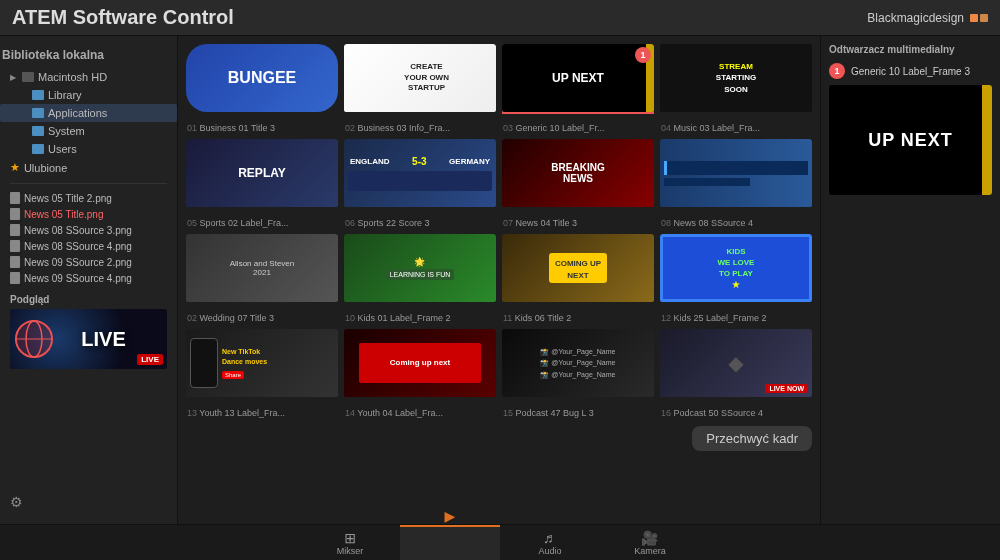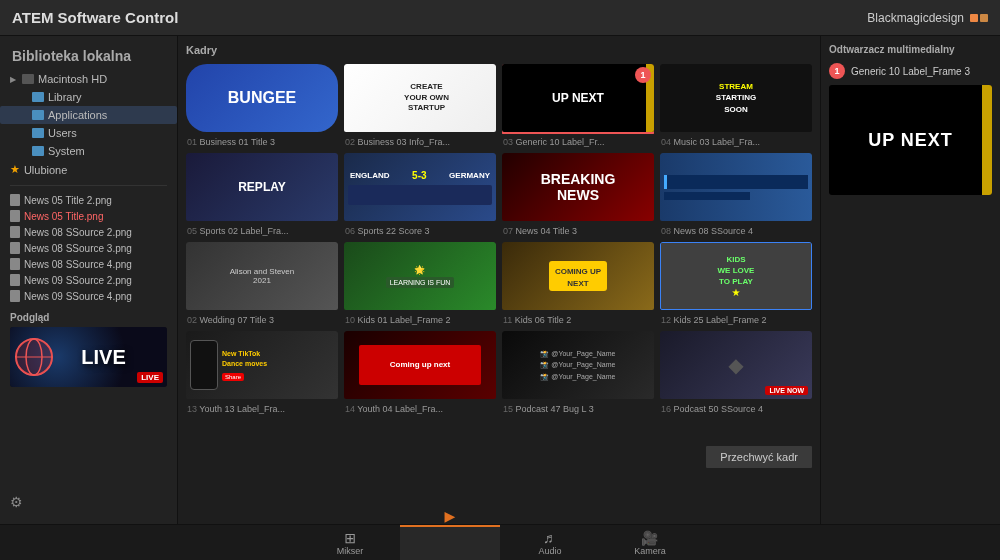--- a/index.html
+++ b/index.html
@@ -17,21 +17,21 @@
     #title-bar {
       background: #2a2a2a;
       height: 36px;
       display: flex;
       align-items: center;
       justify-content: space-between;
       padding: 0 12px;
       border-bottom: 1px solid #111;
     }
     #title-bar .app-title {
-      font-size: 15px;
+      font-size: 20px;
       color: #ddd;
       font-weight: bold;
     }
     #title-bar .logo {
       display: flex;
       align-items: center;
       gap: 6px;
     }
     #title-bar .logo-text {
       color: #ccc;
@@ -60,22 +60,22 @@
       width: 178px;
       background: #222;
       border-right: 1px solid #111;
       display: flex;
       flex-direction: column;
       padding: 8px 0;
       overflow-y: auto;
     }
     .sidebar-section-title {
       color: #aaa;
-      font-size: 14px;
-      padding: 4px 10px 6px 12px;
+      font-size: 12px;
+      padding: 4px 10px 6px 2px;
       font-weight: bold;
     }
     .sidebar-tree-item {
       display: flex;
       align-items: center;
       gap: 4px;
       padding: 3px 10px;
       cursor: pointer;
       border-radius: 2px;
     }
@@ -243,21 +243,21 @@
       height: 16px;
       border-radius: 50%;
       display: flex;
       align-items: center;
       justify-content: center;
       z-index: 5;
     }
     .card-label {
       font-size: 9px;
       color: #999;
-      margin-top: 5px;
+      margin-top: 11px;
       text-align: left;
       padding: 0 1px;
       white-space: nowrap;
       overflow: hidden;
       text-overflow: ellipsis;
     }
     .card-num {
       color: #666;
     }
 
@@ -291,37 +291,37 @@
     .thumb-replay {
       background: linear-gradient(135deg, #1a1a3a 0%, #2a3a6a 100%);
     }
     .thumb-replay .t { color: #fff; font-size: 12px; font-weight: bold; text-transform: uppercase; }
     .thumb-sports {
       background: linear-gradient(135deg, #1a2a4a 0%, #2a4a8a 100%);
     }
     .thumb-breaking {
       background: linear-gradient(135deg, #220000 0%, #880000 100%);
     }
-    .thumb-breaking .t { color: #fff; font-size: 14px; font-weight: bold; text-align: center; text-transform: uppercase; }
+    .thumb-breaking .t { color: #fff; font-size: 10px; font-weight: bold; text-align: center; text-transform: uppercase; }
     .thumb-news08 {
       background: linear-gradient(90deg, #1a3a6a 0%, #2a5a9a 100%);
     }
     .thumb-wedding {
       background: linear-gradient(135deg, #333 0%, #555 100%);
     }
     .thumb-wedding .t { color: #ccc; font-size: 8px; text-align: center; }
     .thumb-kids01 {
       background: linear-gradient(135deg, #1a4a1a 0%, #2a8a2a 100%);
     }
     .thumb-kids06 {
       background: linear-gradient(135deg, #3a2a0a 0%, #8a6a1a 100%);
     }
     .thumb-kids25 {
-      background: #404040;
-      border: 1px solid #3b82f6;
+      background: #1d4ed8;
+      border: 3px solid #3b82f6;
     }
     .thumb-youth13 {
       background: linear-gradient(135deg, #1a1a1a 0%, #333 100%);
     }
     .thumb-youth04 {
       background: linear-gradient(135deg, #1a0000 0%, #5a0000 100%);
     }
     .thumb-podcast47 {
       background: linear-gradient(135deg, #0a0a0a 0%, #2a2a2a 100%);
     }
@@ -331,24 +331,23 @@
 
     .switch-btn {
       margin-top: 8px;
       text-align: right;
     }
     .switch-btn button {
       background: #3a3a3a;
       color: #ccc;
       border: none;
       padding: 5px 14px;
-      border-radius: 1px;
+      border-radius: 8px;
       cursor: pointer;
-      font-size: 11px;
-      margin-top: 24px;
+      font-size: 13px;
     }
 
     
     #right-panel {
       width: 180px;
       background: #1e1e1e;
       border-left: 1px solid #111;
       display: flex;
       flex-direction: column;
       padding: 8px;
@@ -478,46 +477,42 @@
       <span class="label">Library</span>
     </div>
     <div class="sidebar-tree-item indent-1 selected">
       <span class="arrow"></span>
       <div class="folder-icon"></div>
       <span class="label">Applications</span>
     </div>
     <div class="sidebar-tree-item indent-1">
       <span class="arrow"></span>
       <div class="folder-icon"></div>
-      <span class="label">Users</span>
+      <span class="label">System</span>
     </div>
     <div class="sidebar-tree-item indent-1">
       <span class="arrow"></span>
       <div class="folder-icon"></div>
-      <span class="label">System</span>
+      <span class="label">Users</span>
     </div>
 
     <div class="sidebar-tree-item">
       <span class="star-icon">★</span>
       <span class="label">Ulubione</span>
     </div>
 
     <hr class="sidebar-divider">
 
     <div class="file-item">
       <div class="file-icon"></div>
       <span class="label">News 05 Title 2.png</span>
     </div>
     <div class="file-item highlighted">
       <div class="file-icon"></div>
       <span class="label">News 05 Title.png</span>
-    </div>
-    <div class="file-item">
-      <div class="file-icon"></div>
-      <span class="label">News 08 SSource 2.png</span>
     </div>
     <div class="file-item">
       <div class="file-icon"></div>
       <span class="label">News 08 SSource 3.png</span>
     </div>
     <div class="file-item">
       <div class="file-icon"></div>
       <span class="label">News 08 SSource 4.png</span>
     </div>
     <div class="file-item">
@@ -543,21 +538,20 @@
       <div class="live-badge">LIVE</div>
     </div>
 
     <div style="flex:1"></div>
     <div class="settings-btn">
       <span class="gear-icon">⚙</span>
     </div>
   </div>
 
   <div id="center-panel">
-    <div class="center-section-title">Kadry</div>
     <div class="grid">
 
       <div class="card">
         <div class="card-thumb thumb-bungee">
           <span class="t">BUNGEE</span>
         </div>
         <div class="card-label"><span class="card-num">01</span> Business 01 Title 3</div>
       </div>
 
       <div class="card">

